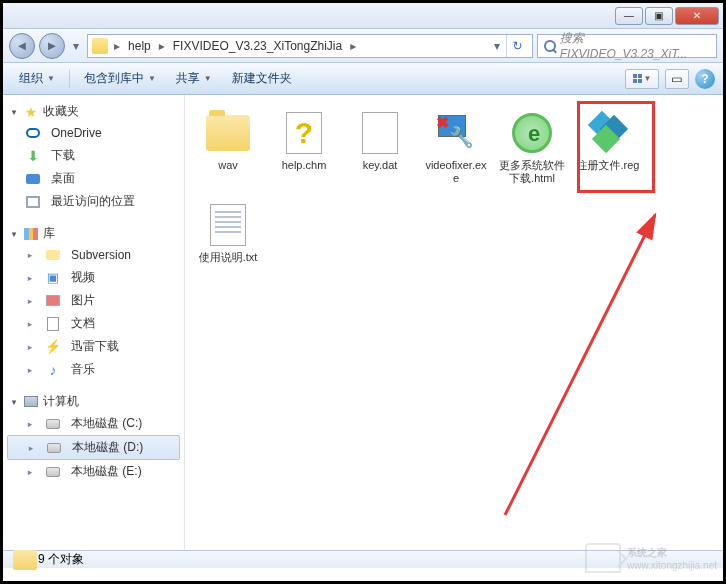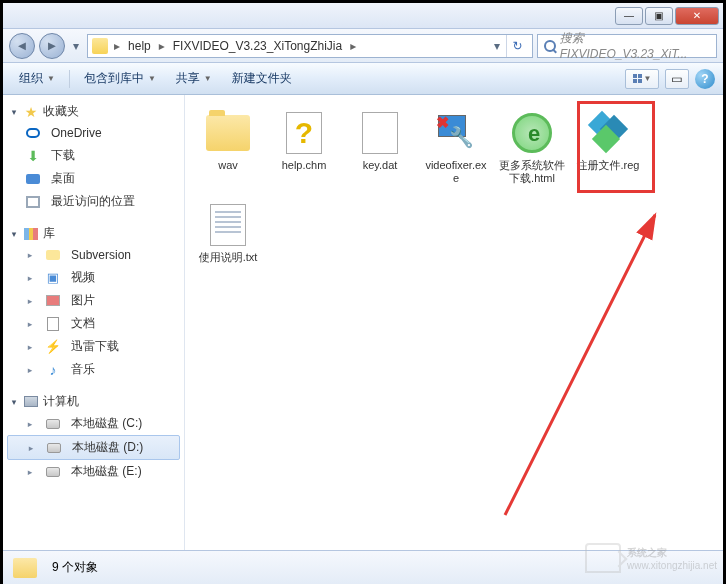--- a/index.html
+++ b/index.html
@@ -90,21 +90,21 @@
 .reg-cube { width: 20px; height: 20px; background: #2a8ab5; transform: rotate(45deg); position:absolute; }
 .reg-ic .c1 { top:2px; left:4px; background:#3aa8d6; }
 .reg-ic .c2 { top:6px; left:16px; background:#2a8ab5; }
 .reg-ic .c3 { top:16px; left:8px; background:#5ac86a; }
 
 
 .highlight-box { position: absolute; border: 3px solid #e53935; top: 6px; left: 392px; width: 78px; height: 92px; pointer-events: none; }
 .arrow-svg { position: absolute; top: 100px; left: 300px; width: 210px; height: 340px; pointer-events: none; }
 
 
-.statusbar { height: 34px; background: linear-gradient(#f5f8fd,#e4ecf7); border-top: 1px solid #b5c6e0; display: flex; align-items: center; padding: 0 10px; gap: 15px; }
+.statusbar { height: 18px; background: linear-gradient(#f5f8fd,#e4ecf7); border-top: 1px solid #b5c6e0; display: flex; align-items: center; padding: 0 10px; gap: 1px; }
 .status-folder { width: 24px; height: 20px; background: linear-gradient(#fce8a8,#f5d36b); border-radius: 2px; }
 
 
 .watermark { position: absolute; right: 6px; bottom: 8px; opacity: 0.35; display: flex; align-items: center; gap: 6px; color: #888; pointer-events:none; }
 .wm-logo { width: 36px; height: 30px; border: 2px solid #bbb; border-radius: 4px 4px 0 0; position: relative; }
 .wm-logo::after { content:""; position:absolute; right:-6px; top:8px; width:10px; height:10px; border-right:2px solid #bbb; border-top:2px solid #bbb; transform:rotate(45deg); }
 </style>
 </head>
 <body>
 

